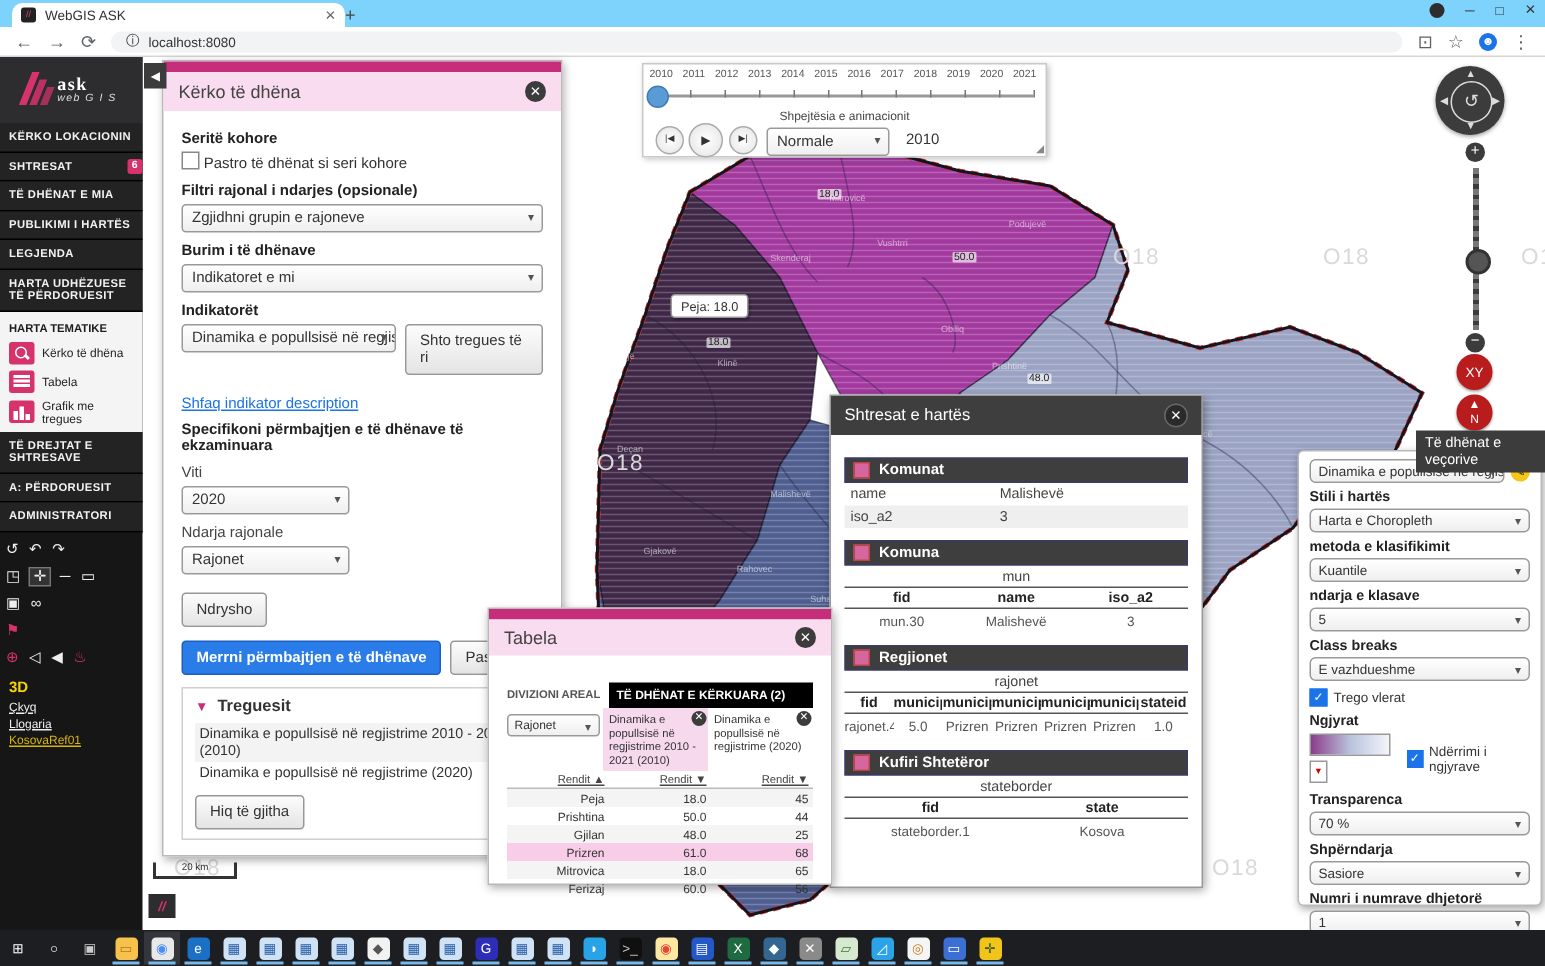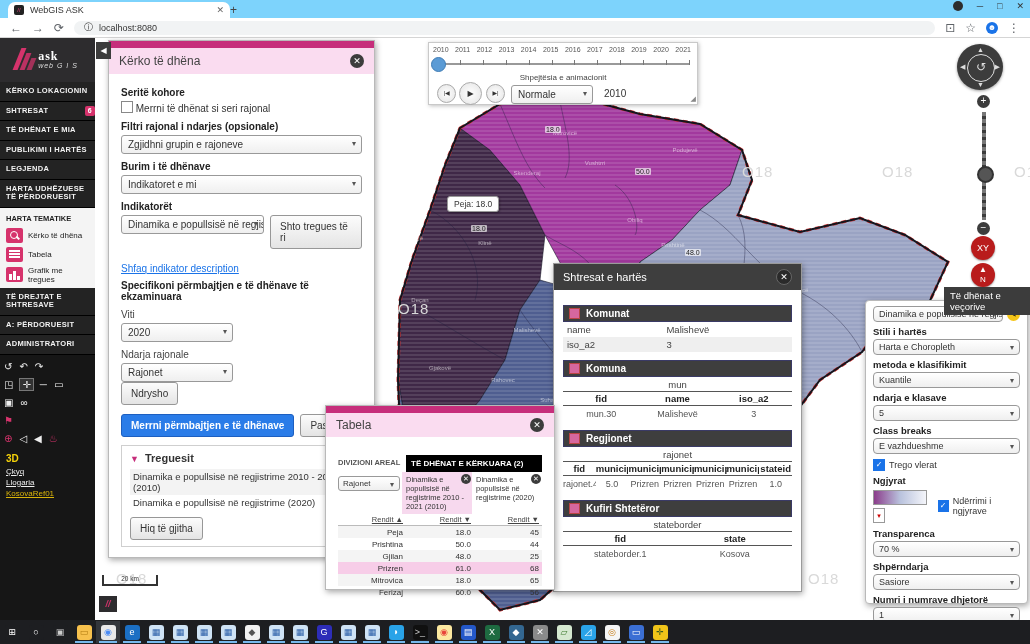--- a/index.html
+++ b/index.html
@@ -383,38 +383,38 @@
 <div class="abs panel" id="searchpanel">
   <div class="pinkstrip"></div>
   <div class="ptitle">
     <span>Kërko të dhëna</span>
     <span class="closebtn">✕</span>
   </div>
   <div class="body">
     <div class="lbl">Seritë kohore</div>
     <div style="font-size:10px;color:#333;">
       <span class="cb"></span>
-      <span>Merrni të dhënat si seri rajonal</span>
+      <span>Pastro të dhënat si seri kohore</span>
     </div>
     <div class="lbl">Filtri rajonal i ndarjes (opsionale)</div>
     <div class="sel">Zgjidhni grupin e rajoneve</div>
     <div class="lbl">Burim i të dhënave</div>
     <div class="sel">Indikatoret e mi</div>
     <div class="lbl">Indikatorët</div>
     <div style="display:flex;gap:6px;align-items:flex-start;">
       <div class="sel" style="width:126px;">Dinamika e popullsisë në regjistrime</div>
       <span class="btn">Shto tregues të ri</span>
     </div>
     <div style="margin-top:9px;"><span class="link">Shfaq indikator description</span></div>
     <div class="lbl" style="margin-top:4px;">Specifikoni përmbajtjen e të dhënave të ekzaminuara</div>
     <div class="lbl" style="font-weight:normal;color:#444;">Viti</div>
     <div class="sel" style="width:88px;">2020</div>
     <div class="lbl" style="font-weight:normal;color:#444;">Ndarja rajonale</div>
     <div class="sel" style="width:88px;">Rajonet</div>
-    <div style="margin-top:0;"><span class="btn">Ndrysho</span></div>
+    <div style="margin-top:12px;"><span class="btn">Ndrysho</span></div>
     <div style="margin-top:9px;display:flex;gap:6px;">
       <span class="btn blue">Merrni përmbajtjen e të dhënave</span>
       <span class="btn">Pastro</span>
     </div>
     <div id="treg">
       <div class="thdr"><span class="tri">▼</span><span>Treguesit</span></div>
       <div id="tregitems">
           <div class="tregitem">Dinamika e popullsisë në regjistrime 2010 - 2021 (2010)</div>
           <div class="tregitem">Dinamika e popullsisë në regjistrime (2020)</div>
         </div>

